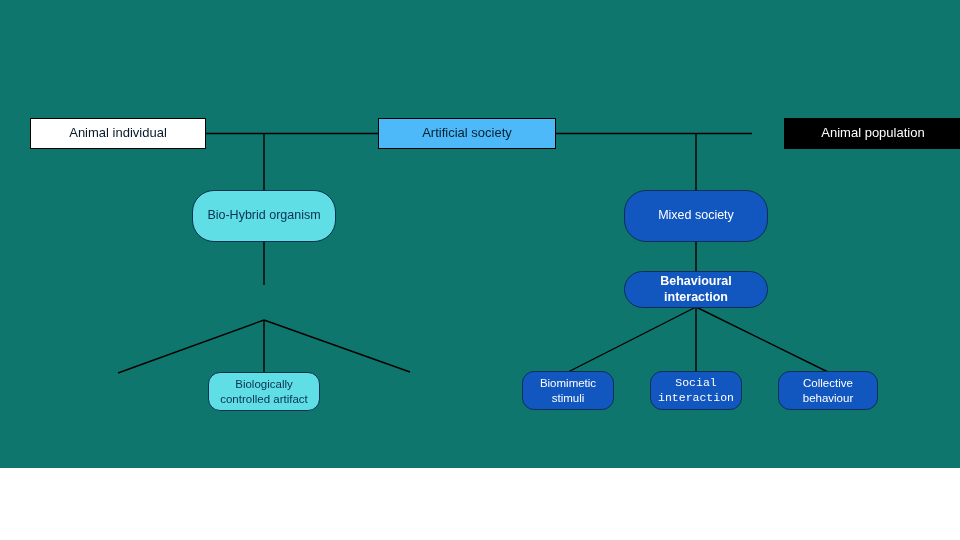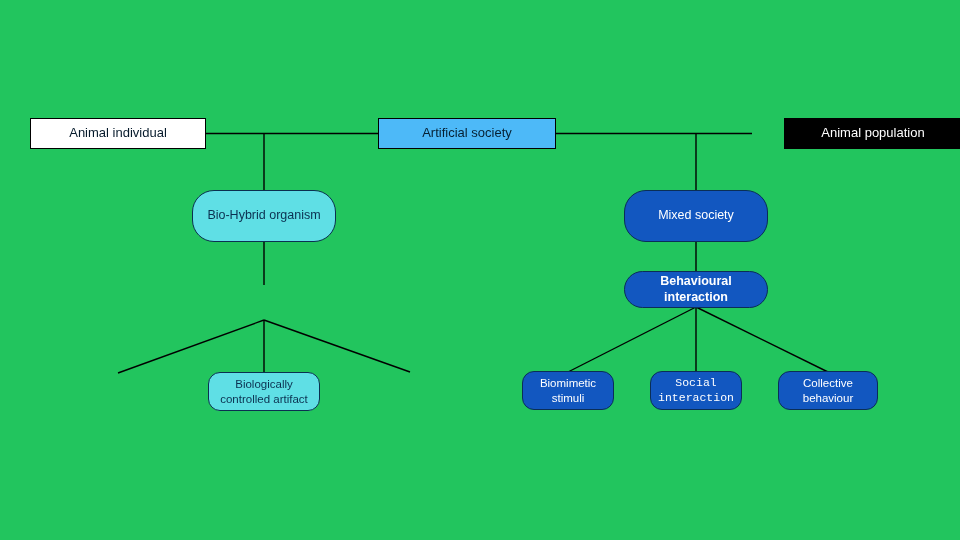--- a/index.html
+++ b/index.html
@@ -1,19 +1,19 @@
 <!DOCTYPE html>
 <html><head>
 <meta charset="utf-8">
 <style>
   html,body{margin:0;padding:0;background:#ffffff;}
   .canvas{
     position:relative;
-    width:960px;height:540px;
-    background:#22c55e;
+    width:960px;height:468px;
+    background:#0f766e;
     font-family:"Liberation Sans", sans-serif;
     overflow:hidden;
   }
   svg.connectors{position:absolute;left:0;top:0;width:960px;height:540px;}
   .node{
     position:absolute;
     display:flex;align-items:center;justify-content:center;
     text-align:center;
     box-sizing:border-box;
     line-height:1.25;

